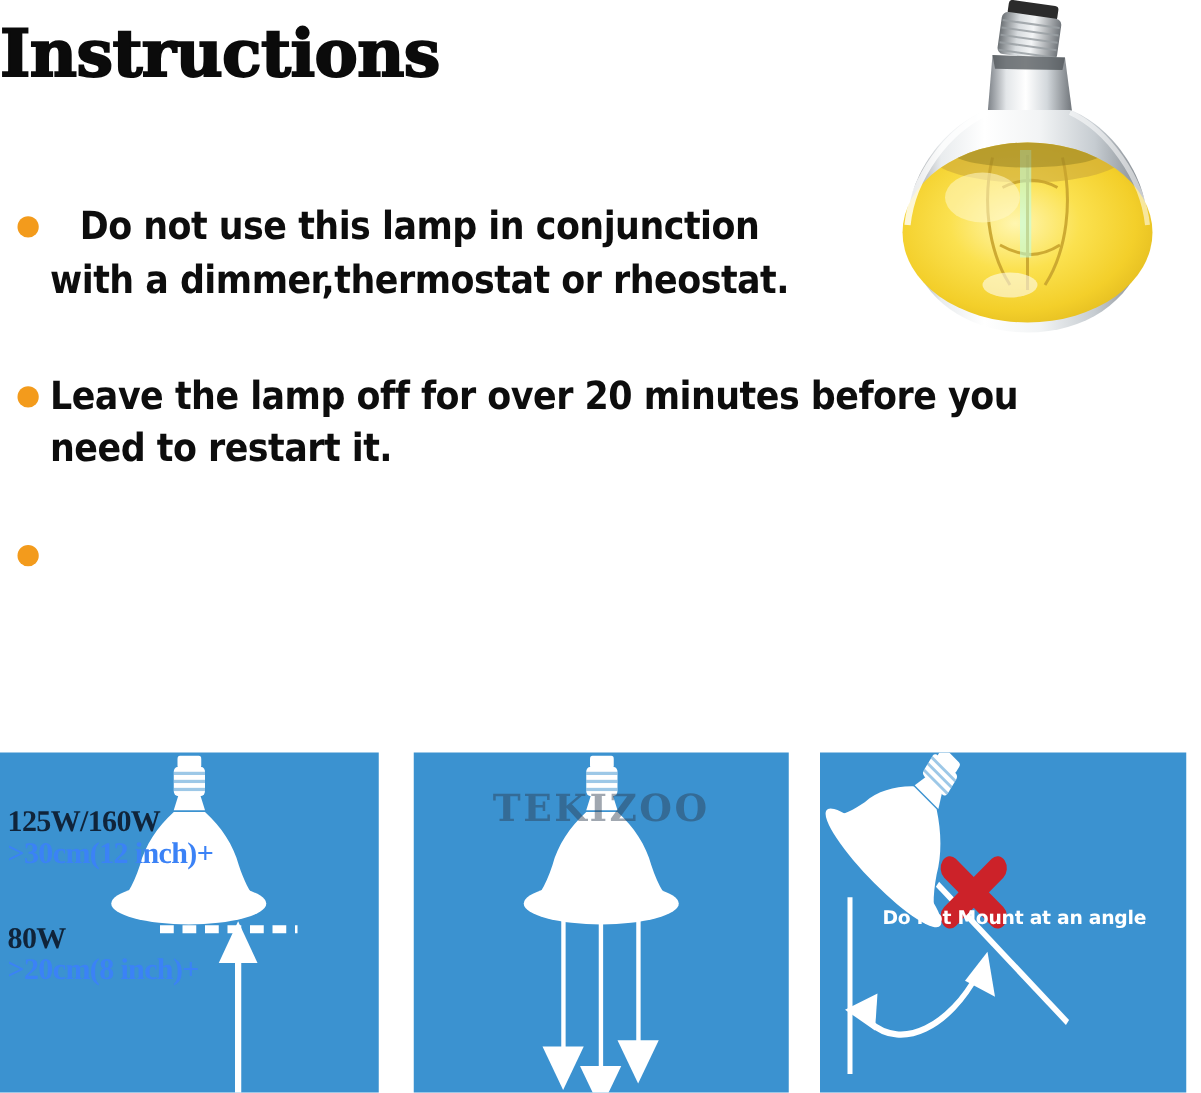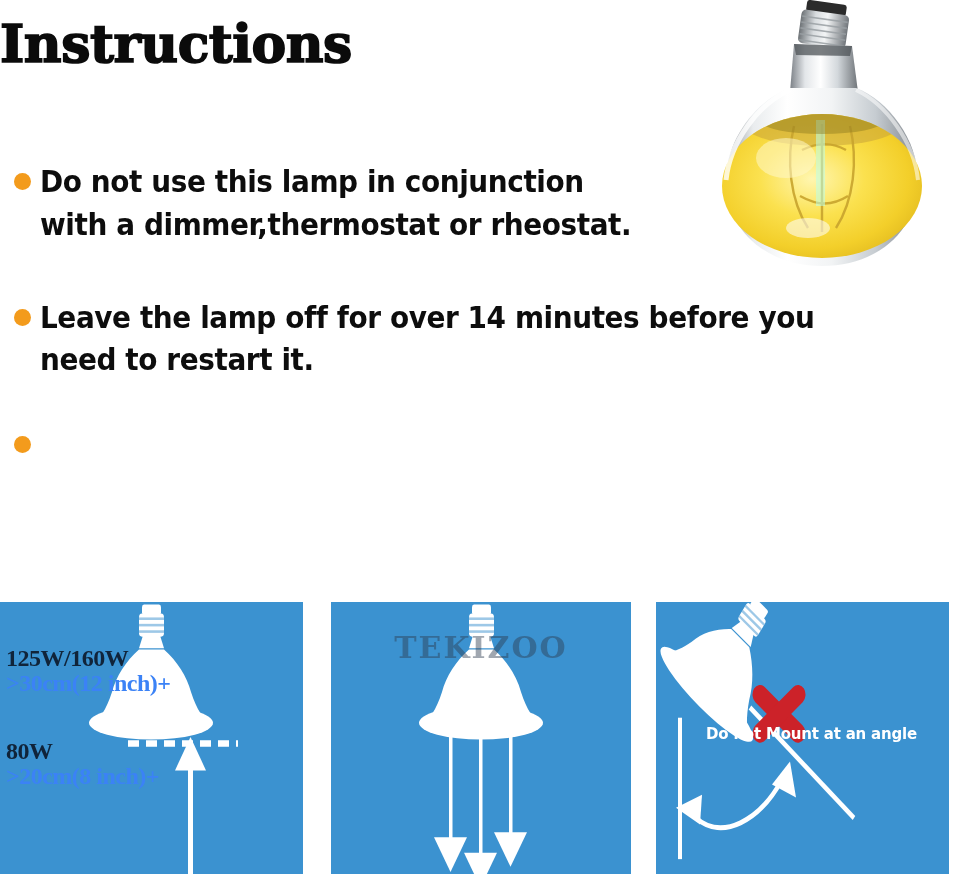--- a/index.html
+++ b/index.html
@@ -46,21 +46,21 @@
   }
   .btext{
     font-family:"DejaVu Sans Condensed","Liberation Sans", sans-serif;
     font-weight:bold;
     font-size:31px;
     line-height:1.38;
     color:#0d0d0d;
     letter-spacing:-0.4px;
     white-space:pre-line;
   }
-  .bullet-row.b1 .btext{max-width:640px;}
+  .bullet-row.b1 .btext{max-width:640px;text-align:center;}
   .bullet-row.b2 .btext{max-width:900px;}
   .bullet-row.b1{margin-bottom:50px;}
   .bullet-row.b2{margin-bottom:42px;}
 
   
   .hero-bulb{
     position:absolute;
     left:690px; top:0px;
     width:265px;height:290px;
     pointer-events:none;
@@ -213,21 +213,21 @@
   <div class="bullets">
 
     <div class="bullet-row b1">
       <span class="dot"></span>
       <span class="btext">Do not use this lamp in conjunction
 with a dimmer,thermostat or rheostat.</span>
     </div>
 
     <div class="bullet-row b2">
       <span class="dot"></span>
-      <span class="btext">Leave the lamp off for over 14 minutes before you
+      <span class="btext">Leave the lamp off for over 20 minutes before you
 need to restart it.</span>
     </div>
 
     <div class="bullet-row b3">
       <span class="dot"></span>
     </div>
 
   </div>
 
   <div class="panels">

